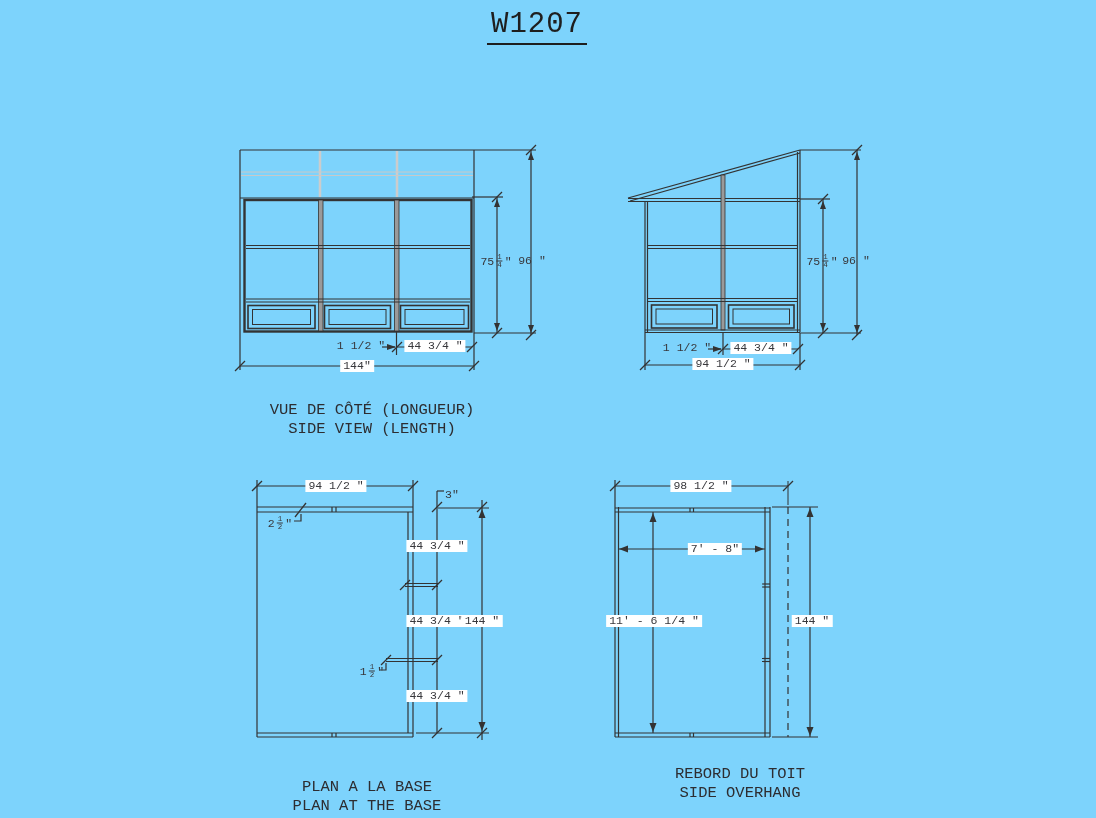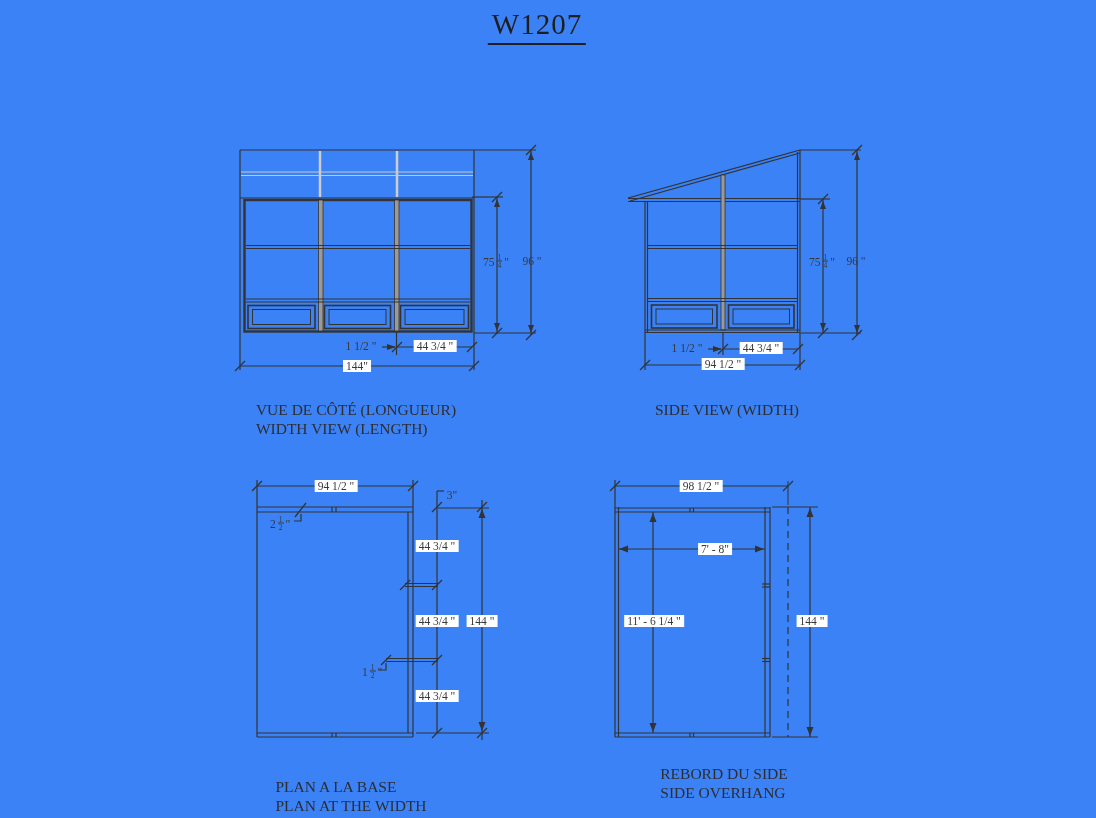--- a/index.html
+++ b/index.html
@@ -1,30 +1,30 @@
 <!DOCTYPE html>
 <html><head>
 <meta charset="utf-8">
 <style>
   html,body{margin:0;padding:0;background:#fff;}
-  #canvas{position:relative;width:1096px;height:818px;background:#3b82f6;overflow:hidden;
-          font-family:Liberation Serif, serif;color:#38383c;}
+  #canvas{position:relative;width:1096px;height:818px;background:#7dd3fc;overflow:hidden;
+          font-family:Liberation Mono, monospace;color:#38383c;}
   #linework{position:absolute;left:0;top:0;z-index:1;}
   .overlay{position:absolute;left:0;top:0;width:1096px;height:818px;z-index:2;}
   .title{position:absolute;transform:translate(-50%,0);font-size:29px;color:#1e1e1e;
          border-bottom:2px solid #1e1e1e;padding:0 4px 2px;letter-spacing:1px;}
   .dim{position:absolute;transform:translate(-50%,-50%);font-size:11.5px;white-space:nowrap;
        color:#38383c;line-height:12px;}
   .wb{background:#ffffff;padding:0 3px;}
   .frac-label{display:flex;align-items:center;gap:1px;}
   .frac{display:inline-flex;flex-direction:column;align-items:center;font-size:7.5px;
         line-height:7px;margin:0 1px;}
   .frac .num{border-bottom:1px solid #38383c;padding:0 1px;}
-  .caption{position:absolute;transform:translate(-50%,0);font-size:15.5px;
-           color:#2d2d31;line-height:18.5px;white-space:nowrap;}
+  .caption{position:absolute;transform:translate(-50%,0);text-align:center;font-size:15.5px;
+           color:#2d2d31;line-height:18.5px;white-space:nowrap;margin-left:16px;}
 </style>
 </head>
 <body>
 
 <div id="canvas">
 
 <svg id="linework" width="1096" height="818" viewBox="0 0 1096 818">
 
   <g stroke="#333" stroke-width="1.2" fill="none">
 
@@ -236,37 +236,36 @@
           <span class="den">4</span>
         </span>
         <span>"</span>
   </div>
   <div class="dim" style="left:532px;top:261px">96 "</div>
   <div class="dim" style="left:361px;top:346px">1 1/2 "</div>
   <div class="dim wb" style="left:435px;top:346px">44 3/4 "</div>
   <div class="dim wb" style="left:357px;top:366px">144"</div>
   <div class="caption" style="left:356px;top:401px">
     <div>VUE DE CÔTÉ (LONGUEUR)</div>
-    <div>WIDTH VIEW (LENGTH)</div>
+    <div>SIDE VIEW (LENGTH)</div>
   </div>
 
   <div class="dim frac-label" style="left:822px;top:261px">
     <span>75</span>
         <span class="frac">
           <span class="num">1</span>
           <span class="den">4</span>
         </span>
         <span>"</span>
   </div>
   <div class="dim" style="left:856px;top:261px">96 "</div>
   <div class="dim" style="left:687px;top:348px">1 1/2 "</div>
   <div class="dim wb" style="left:761px;top:348px">44 3/4 "</div>
   <div class="dim wb" style="left:723px;top:364px">94 1/2 "</div>
   <div class="caption" style="left:727px;top:401px">
-    <div>SIDE VIEW (WIDTH)</div>
   </div>
 
   <div class="dim wb" style="left:336px;top:486px">94 1/2 "</div>
   <div class="dim frac-label" style="left:280px;top:523px">
     <span>2</span>
         <span class="frac">
           <span class="num">1</span>
           <span class="den">2</span>
         </span>
         <span>"</span>
@@ -279,26 +278,26 @@
     <span>1</span>
         <span class="frac">
           <span class="num">1</span>
           <span class="den">2</span>
         </span>
         <span>"</span>
   </div>
   <div class="dim wb" style="left:482px;top:621px">144 "</div>
   <div class="caption" style="left:351px;top:778px">
     <div>PLAN A LA BASE</div>
-    <div>PLAN AT THE WIDTH</div>
+    <div>PLAN AT THE BASE</div>
   </div>
 
   <div class="dim wb" style="left:701px;top:486px">98 1/2 "</div>
   <div class="dim wb" style="left:715px;top:549px">7' - 8"</div>
   <div class="dim wb" style="left:654px;top:621px">11' - 6 1/4 "</div>
   <div class="dim wb" style="left:812px;top:621px">144 "</div>
   <div class="caption" style="left:724px;top:765px">
-    <div>REBORD DU SIDE</div>
+    <div>REBORD DU TOIT</div>
     <div>SIDE OVERHANG</div>
   </div>
 
 </div>
 </div>
 
 </body></html>

